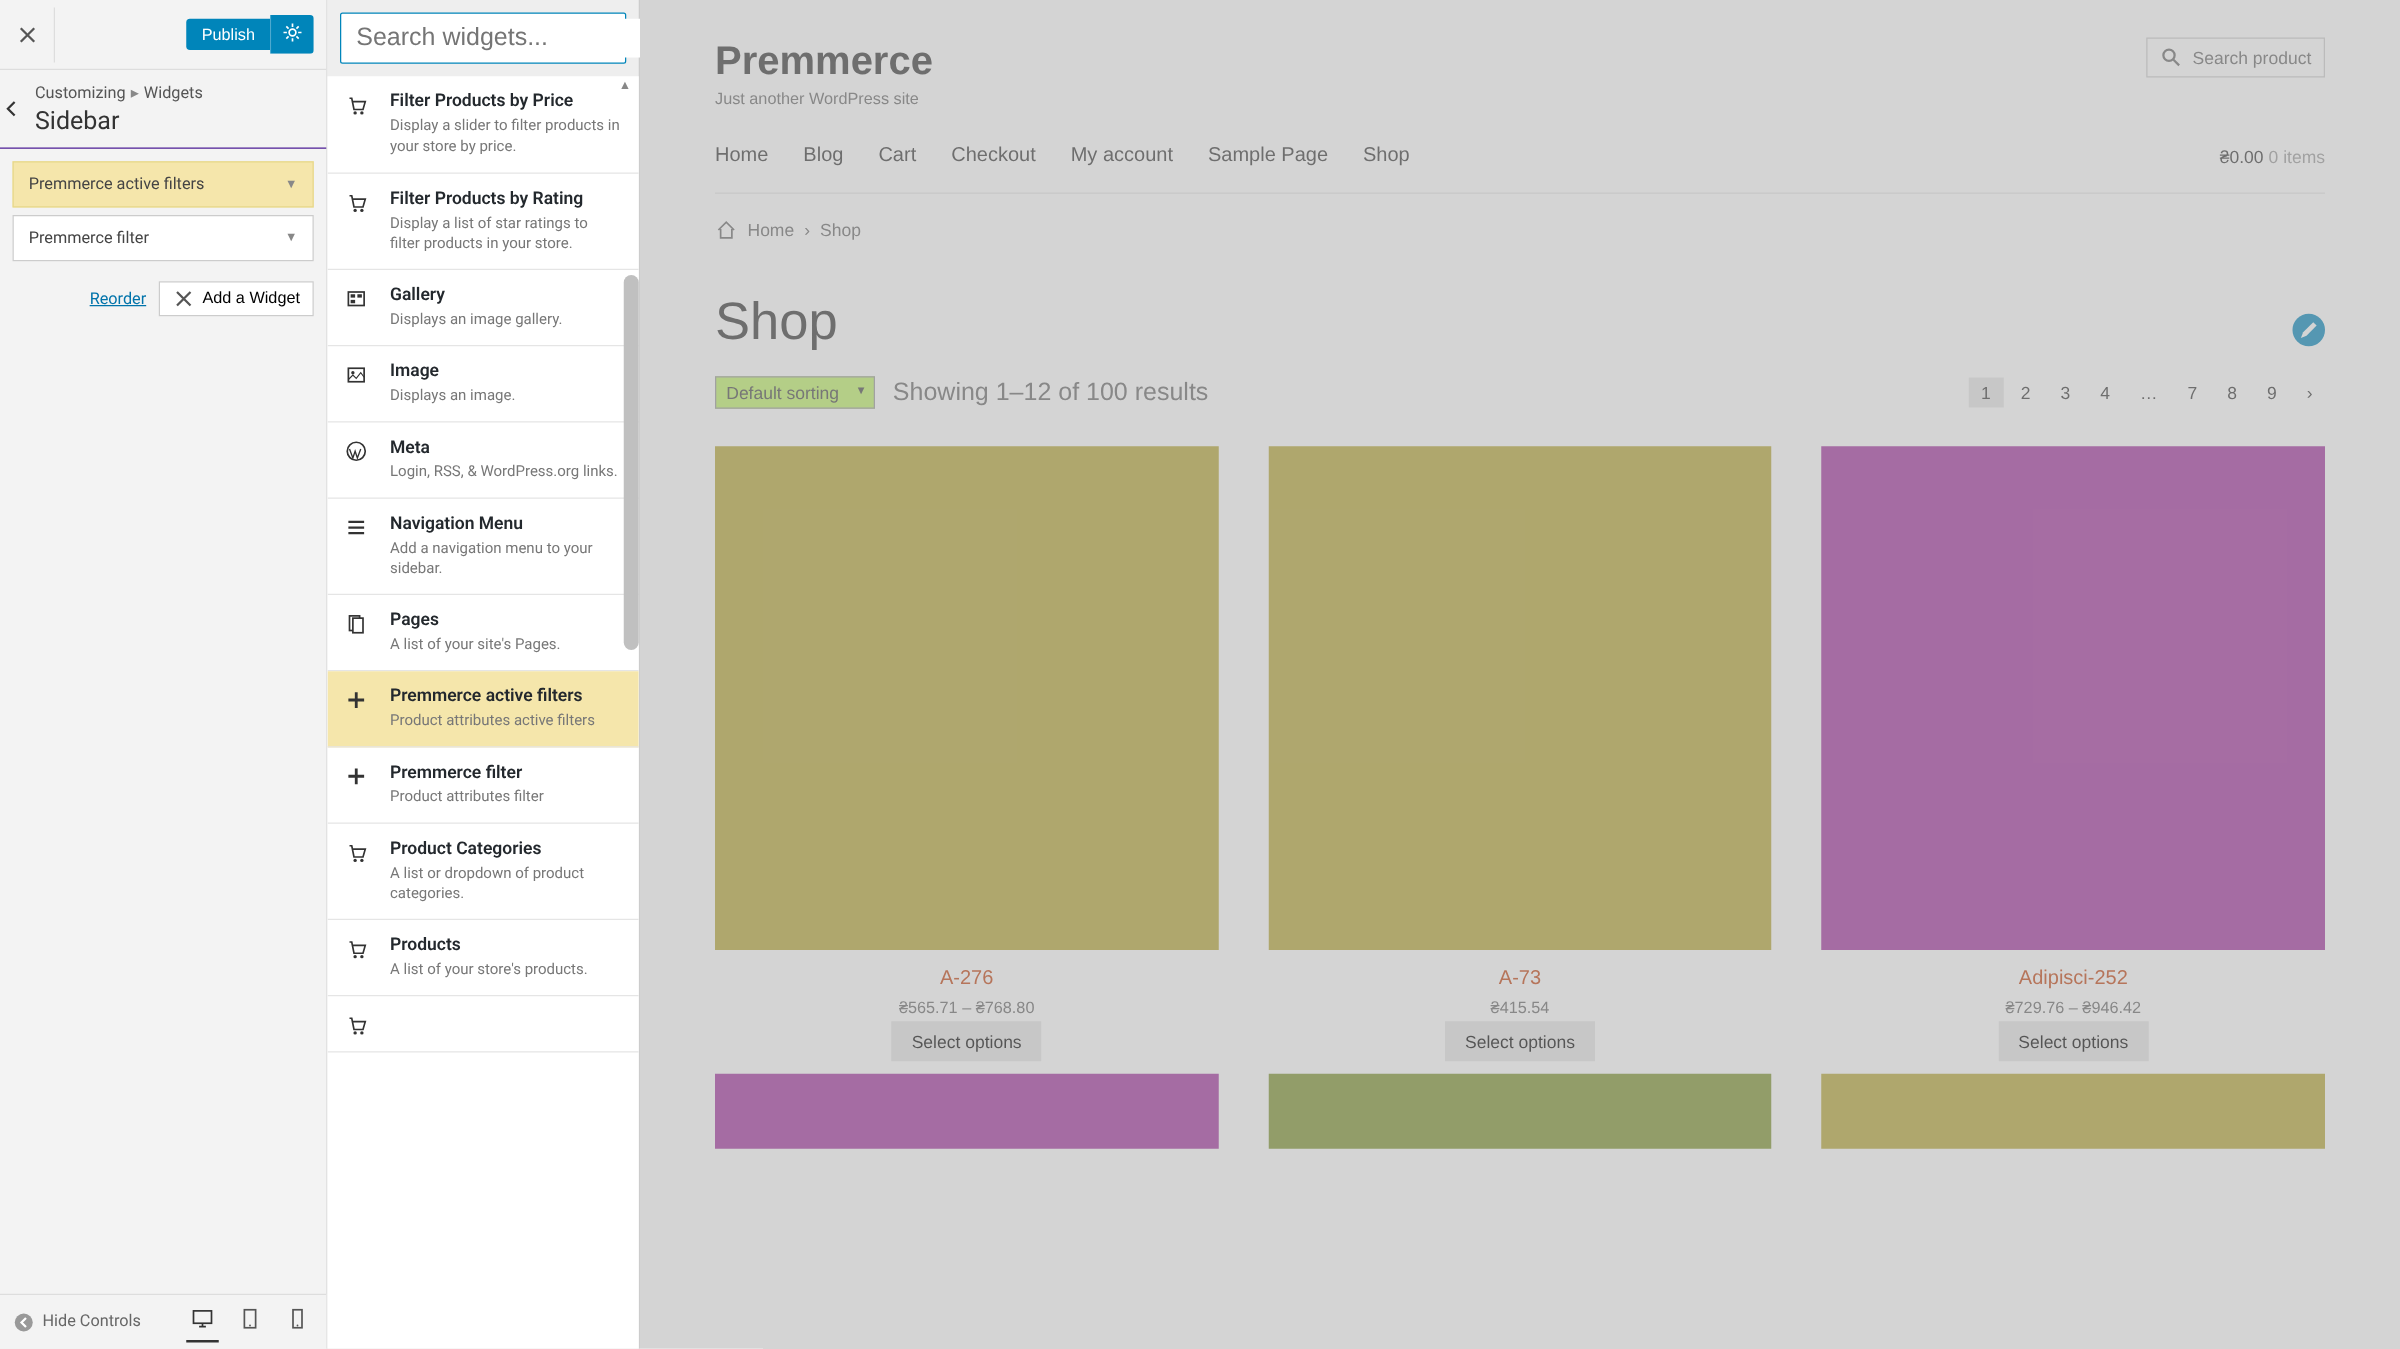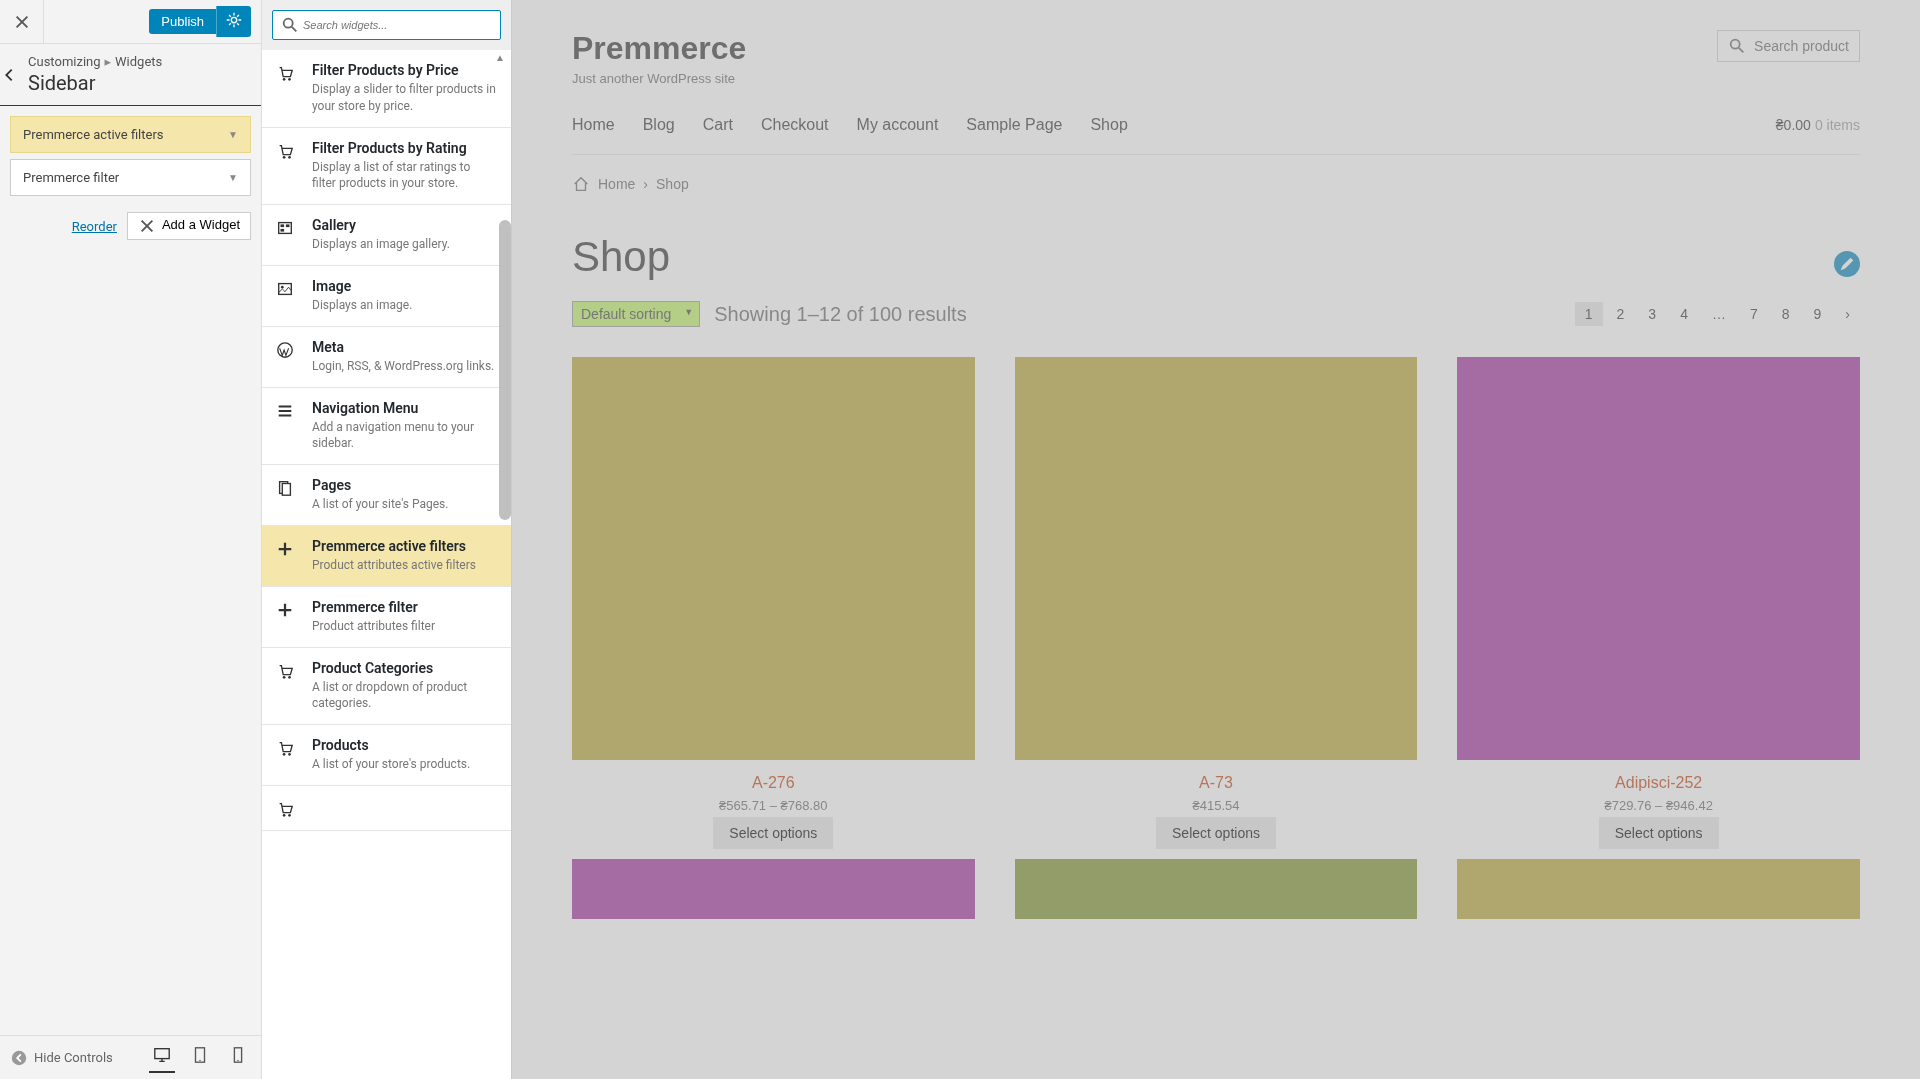--- a/index.html
+++ b/index.html
@@ -1,21 +1,21 @@
 <!DOCTYPE html>
 <html><head>
 <meta charset="utf-8">
 <style>
 * { box-sizing: border-box; margin: 0; padding: 0; }
 body { font-family: -apple-system, BlinkMacSystemFont, "Segoe UI", Roboto, sans-serif; font-size: 13px; color: #444; background: #f3f3f3; overflow: hidden; }
 .app { display: flex; height: 100vh; }
 
 
 .customizer { width: 262px; background: #f3f3f3; border-right: 1px solid #ddd; display: flex; flex-direction: column; position: relative; }
-.customizer-header { display: flex; align-items: center; height: 44px; border-bottom: 1px solid #ddd; }
+.customizer-header { display: flex; align-items: center; height: 56px; border-bottom: 1px solid #ddd; }
 .close-btn { width: 44px; height: 44px; display: flex; align-items: center; justify-content: center; cursor: pointer; border-right: 1px solid #ddd; }
 .header-actions { flex: 1; display: flex; justify-content: flex-end; align-items: center; gap: 0; padding-right: 10px; }
 .publish-btn { background: #0085ba; color: #fff; border: none; padding: 5px 12px; font-size: 13px; border-radius: 3px 0 0 3px; cursor: pointer; }
 .gear-btn { background: #0085ba; border: none; border-left: 1px solid rgba(255,255,255,0.3); color: #fff; padding: 5px 8px; border-radius: 0 3px 3px 0; cursor: pointer; }
 .breadcrumb-row { display: flex; align-items: center; border-bottom: 1px solid #4c1d95; padding: 10px 0; }
 .back-btn { width: 28px; display: flex; align-items: center; justify-content: center; cursor: pointer; padding-right: 10px; }
 .breadcrumb-text { font-size: 13px; color: #555; }
 .breadcrumb-sep { color: #888; margin: 0 4px; }
 .section-title { font-size: 20px; font-weight: 400; color: #333; margin-top: 2px; }
 .sidebar-widgets { padding: 10px; }
@@ -28,21 +28,21 @@
 .customizer-footer { position: absolute; bottom: 0; left: 0; right: 0; height: 44px; border-top: 1px solid #ddd; background: #f3f3f3; display: flex; align-items: center; padding: 0 10px; }
 .hide-controls { display: flex; align-items: center; gap: 6px; color: #666; font-size: 13px; cursor: pointer; flex: 1; }
 .device-btns { display: flex; gap: 12px; }
 .device-btn { cursor: pointer; padding: 4px; color: #555; }
 .device-btn.active { border-bottom: 2px solid #333; }
 
 
 .widget-panel { width: 250px; background: #eee; border-right: 1px solid #ccc; display: flex; flex-direction: column; position: relative; }
 .search-box { padding: 10px; }
 .search-input-wrap { display: flex; align-items: center; background: #fff; border: 1px solid #0085ba; padding: 4px 8px; border-radius: 2px; }
-.search-input { flex: 1; border: none; outline: none; font-size: 11px; font-style: italic; color: #14532d; padding: 4px; }
+.search-input { flex: 1; border: none; outline: none; font-size: 20px; color: #14532d; padding: 4px; }
 .widget-list { flex: 1; overflow-y: auto; background: #fff; position: relative; }
 .widget-item { display: flex; padding: 12px 14px; border-bottom: 1px solid #e5e5e5; cursor: pointer; }
 .widget-item.highlight { background: #f5e6ab; }
 .widget-icon { width: 24px; margin-right: 12px; color: #444; display: flex; align-items: flex-start; padding-top: 2px; }
 .widget-info { flex: 1; }
 .widget-title { font-weight: 600; font-size: 14px; color: #23282d; margin-bottom: 3px; }
 .widget-desc { font-size: 12px; color: #777; line-height: 1.4; }
 .scroll-up { position: absolute; top: 0; right: 4px; font-size: 10px; color: #888; padding: 2px; }
 .scroll-thumb { position: absolute; right: 0; top: 220px; width: 12px; height: 300px; background: #c0c0c0; border-radius: 6px; }
 

